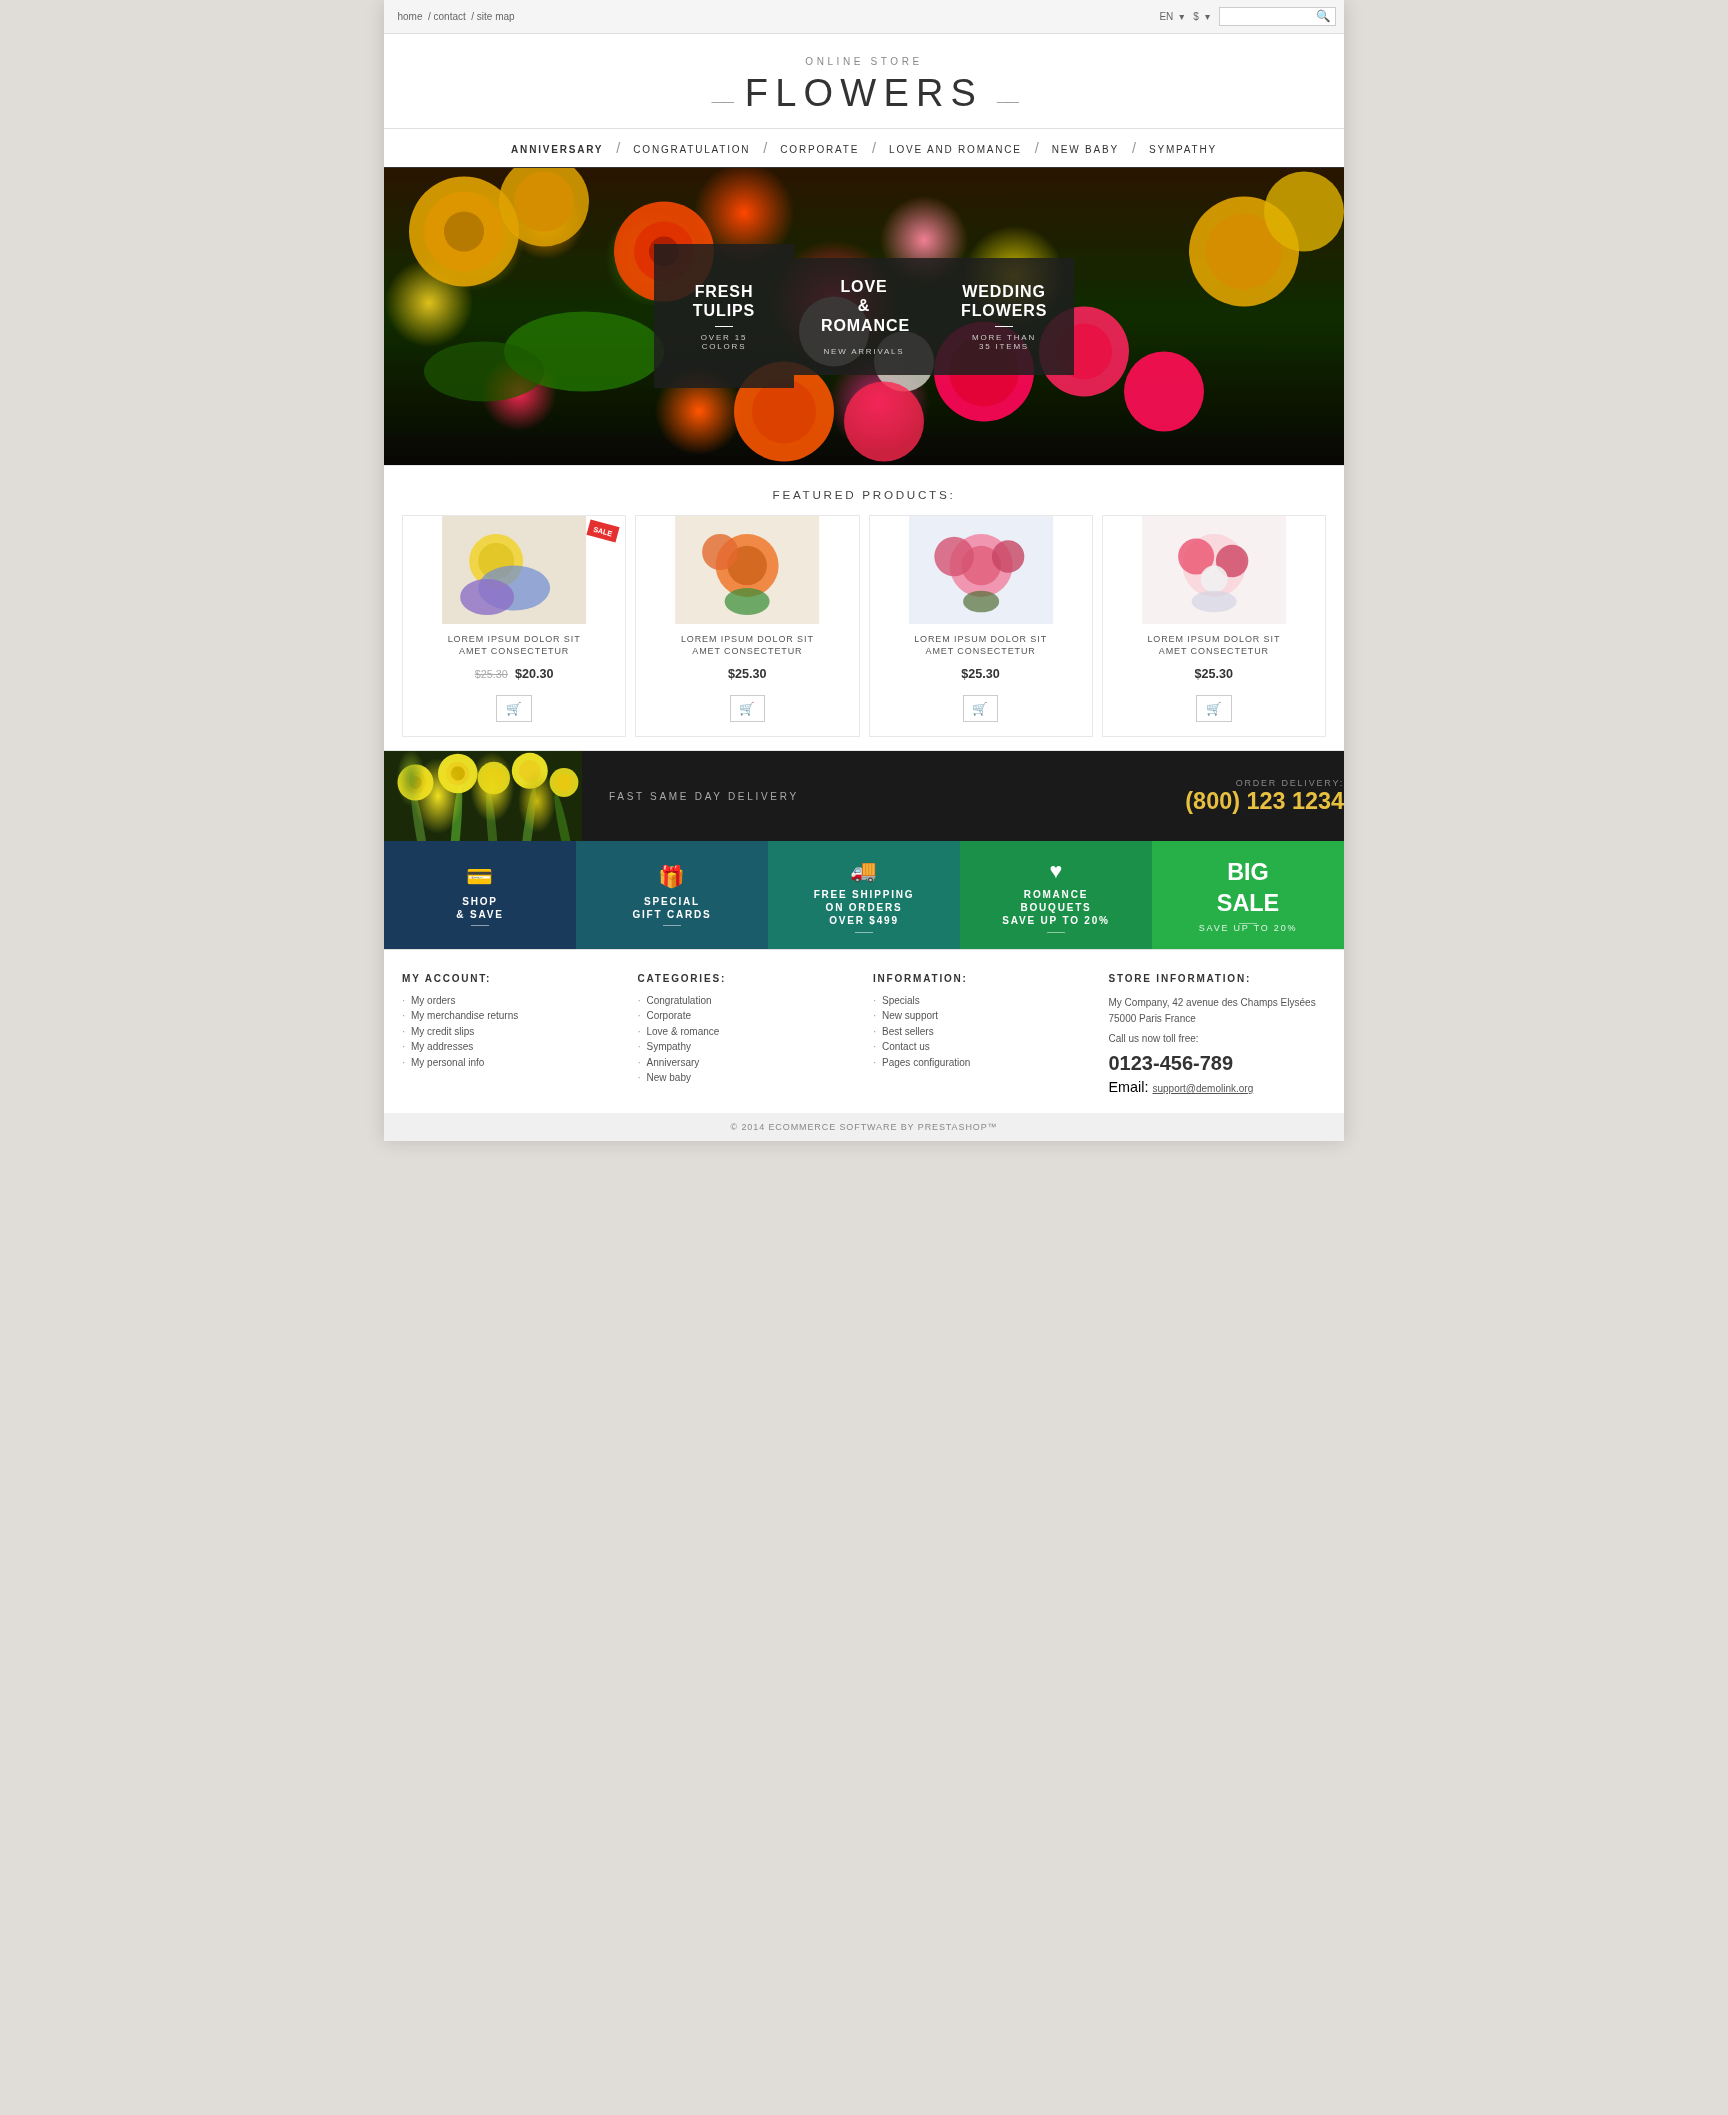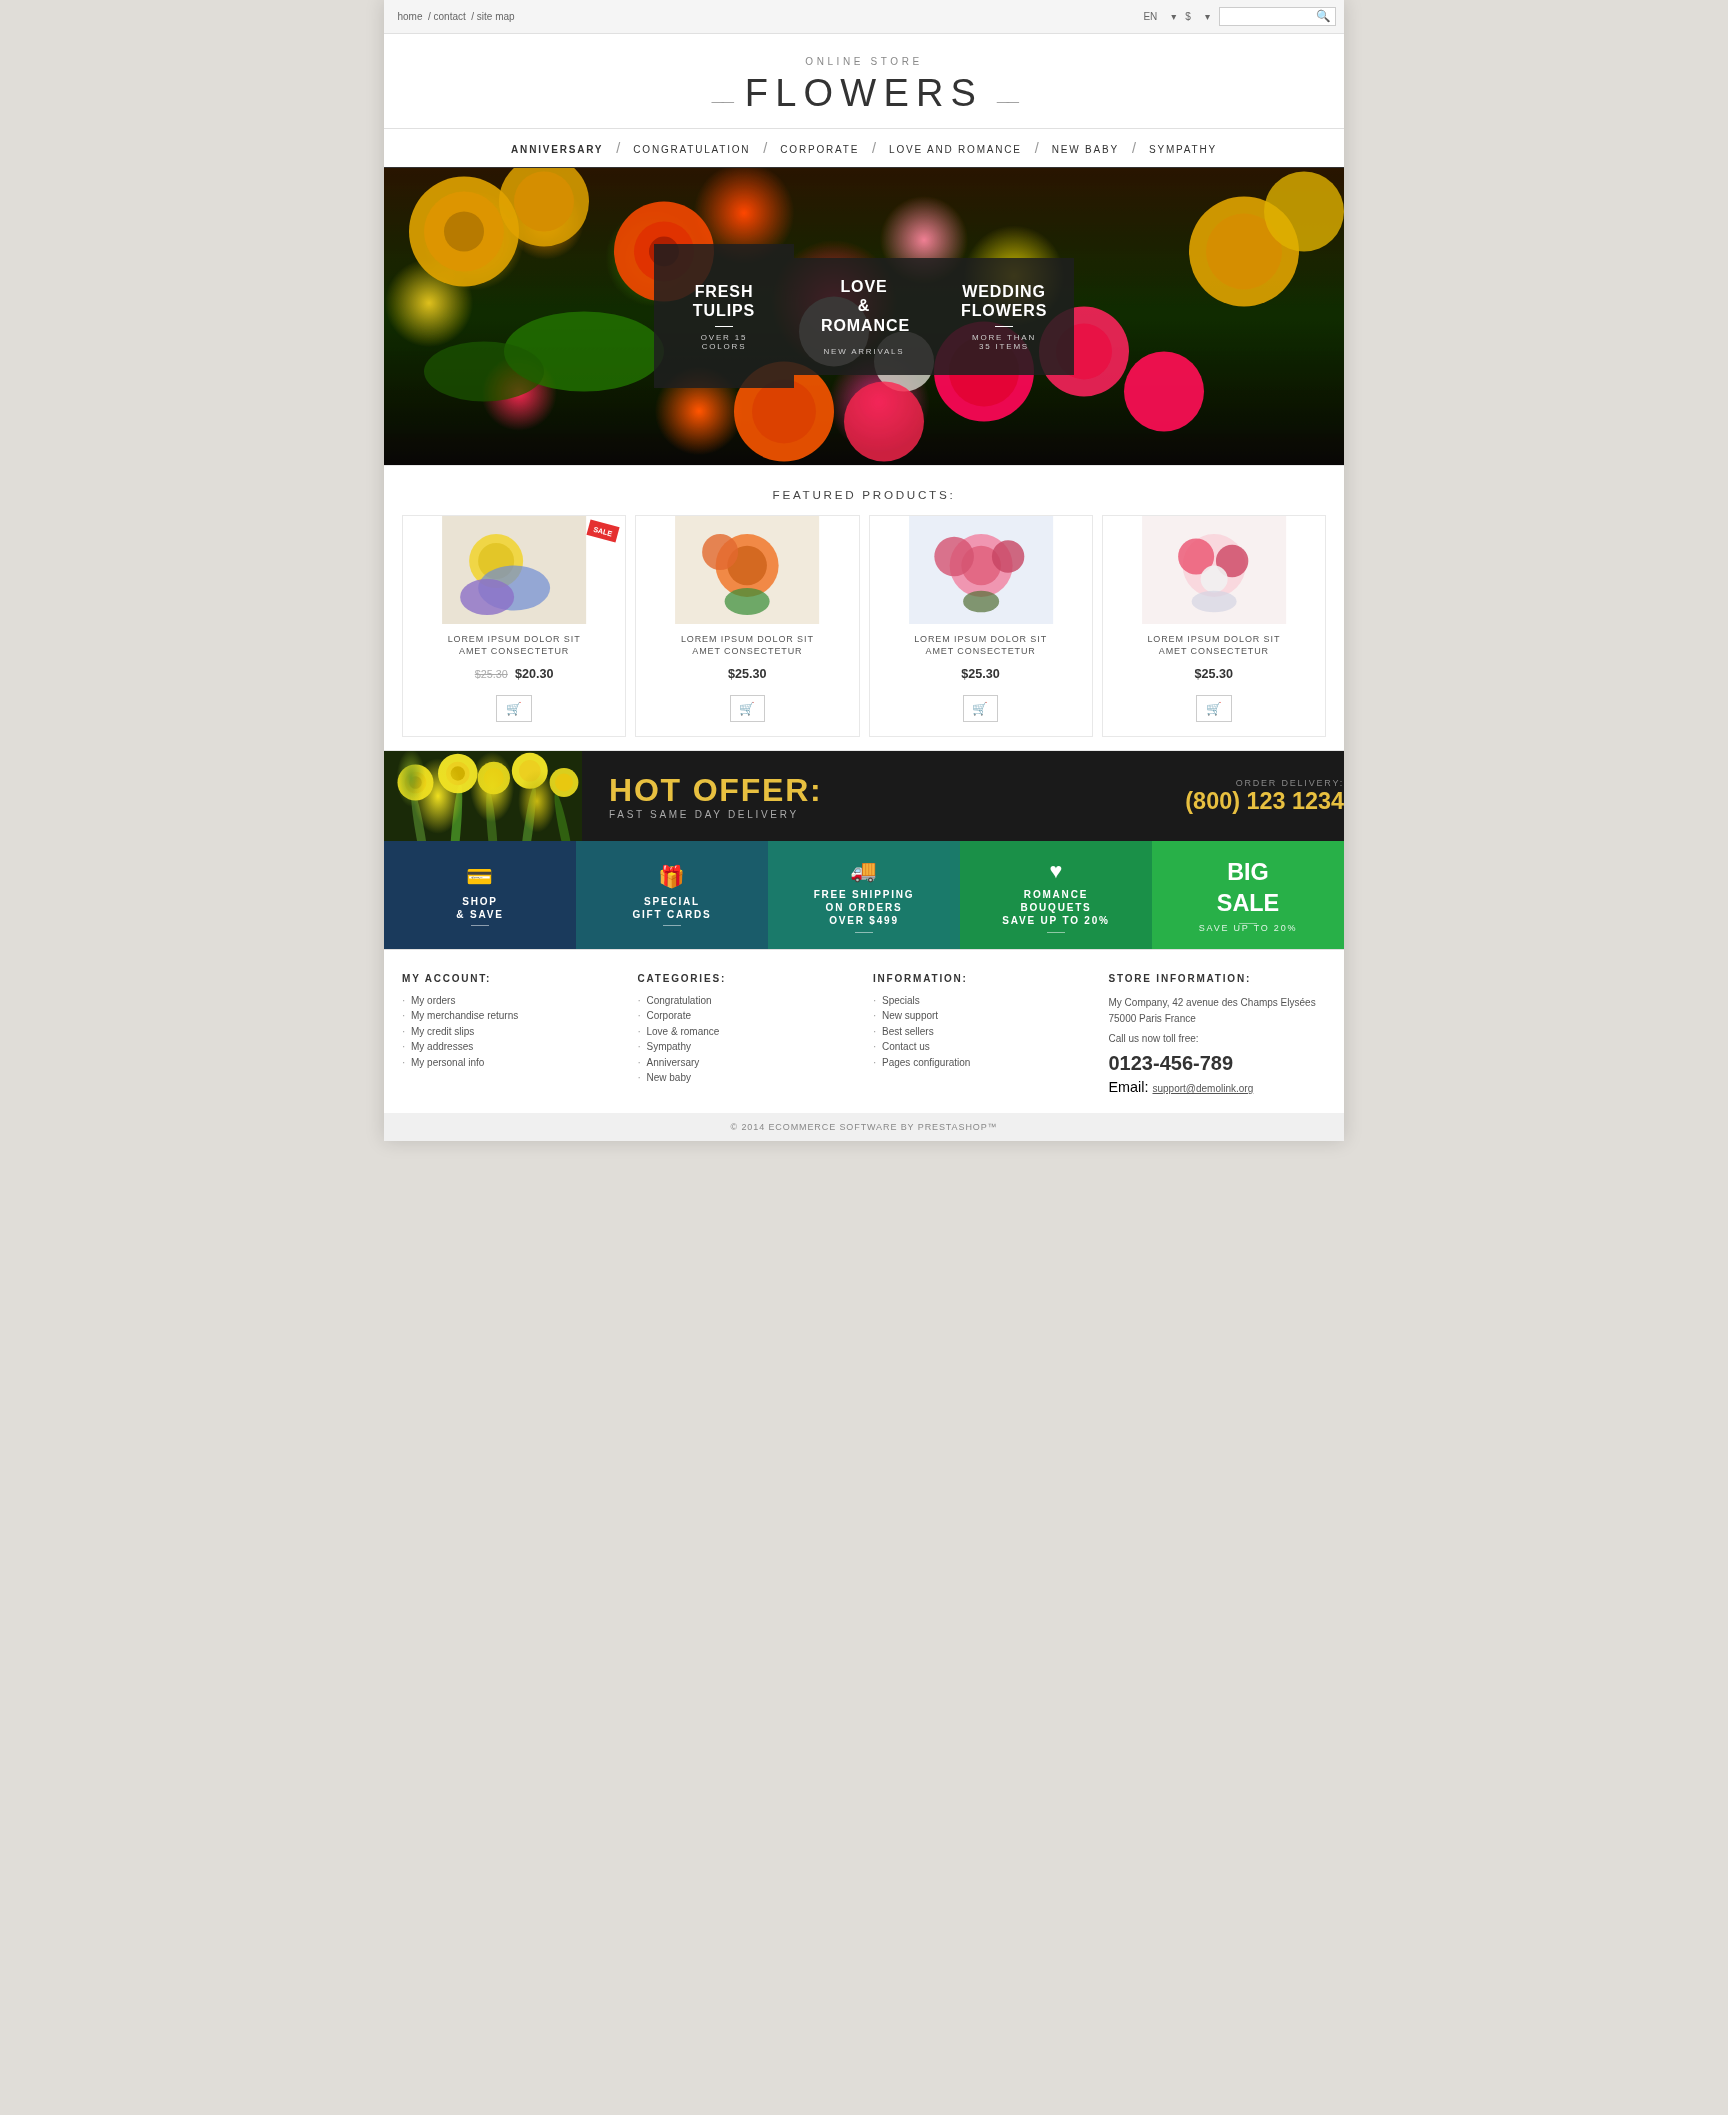--- a/index.html
+++ b/index.html
@@ -46,21 +46,21 @@
       margin-right: 2.7px;
     }
     .top-bar-right {
       display: flex;
       align-items: center;
       gap: 9px;
     }
     .lang-select, .currency-select {
       display: flex;
       align-items: center;
-      gap: 14px;
+      gap: 6px;
       cursor: pointer;
     }
     .search-box {
       border: 0.9px solid #ccc;
       padding: 2.7px 7.2px;
       width: 117px;
       font-size: 10px;
     }
     .search-icon-btn {
       background: none;
@@ -654,23 +654,20 @@
         <circle cx="82" cy="25" r="8" fill="#d0b000"></circle>
         <circle cx="122" cy="30" r="18" fill="#f0e020" opacity="0.9"></circle>
         <circle cx="122" cy="30" r="11" fill="#e8c810"></circle>
         <circle cx="162" cy="22" r="20" fill="#f4e828" opacity="0.95"></circle>
         <circle cx="162" cy="22" r="12" fill="#ecd020"></circle>
         <circle cx="200" cy="35" r="16" fill="#f0e020" opacity="0.9"></circle>
         <circle cx="200" cy="35" r="10" fill="#e8c810"></circle>
       </svg>
     </div>
     <div class="hot-offer-text">
-      <div class="hot-offer-label">
-        <span>HOT OFFER:</span>
-      </div>
       <div class="hot-offer-subtitle">FAST SAME DAY DELIVERY</div>
     </div>
     <div class="hot-offer-phone">
       <div class="hot-offer-phone-label">order delivery:</div>
       <div class="hot-offer-phone-number">(800) 123 1234</div>
     </div>
   </div>
 
   <div class="promo-blocks">
     <div class="promo-block promo-block-1">

